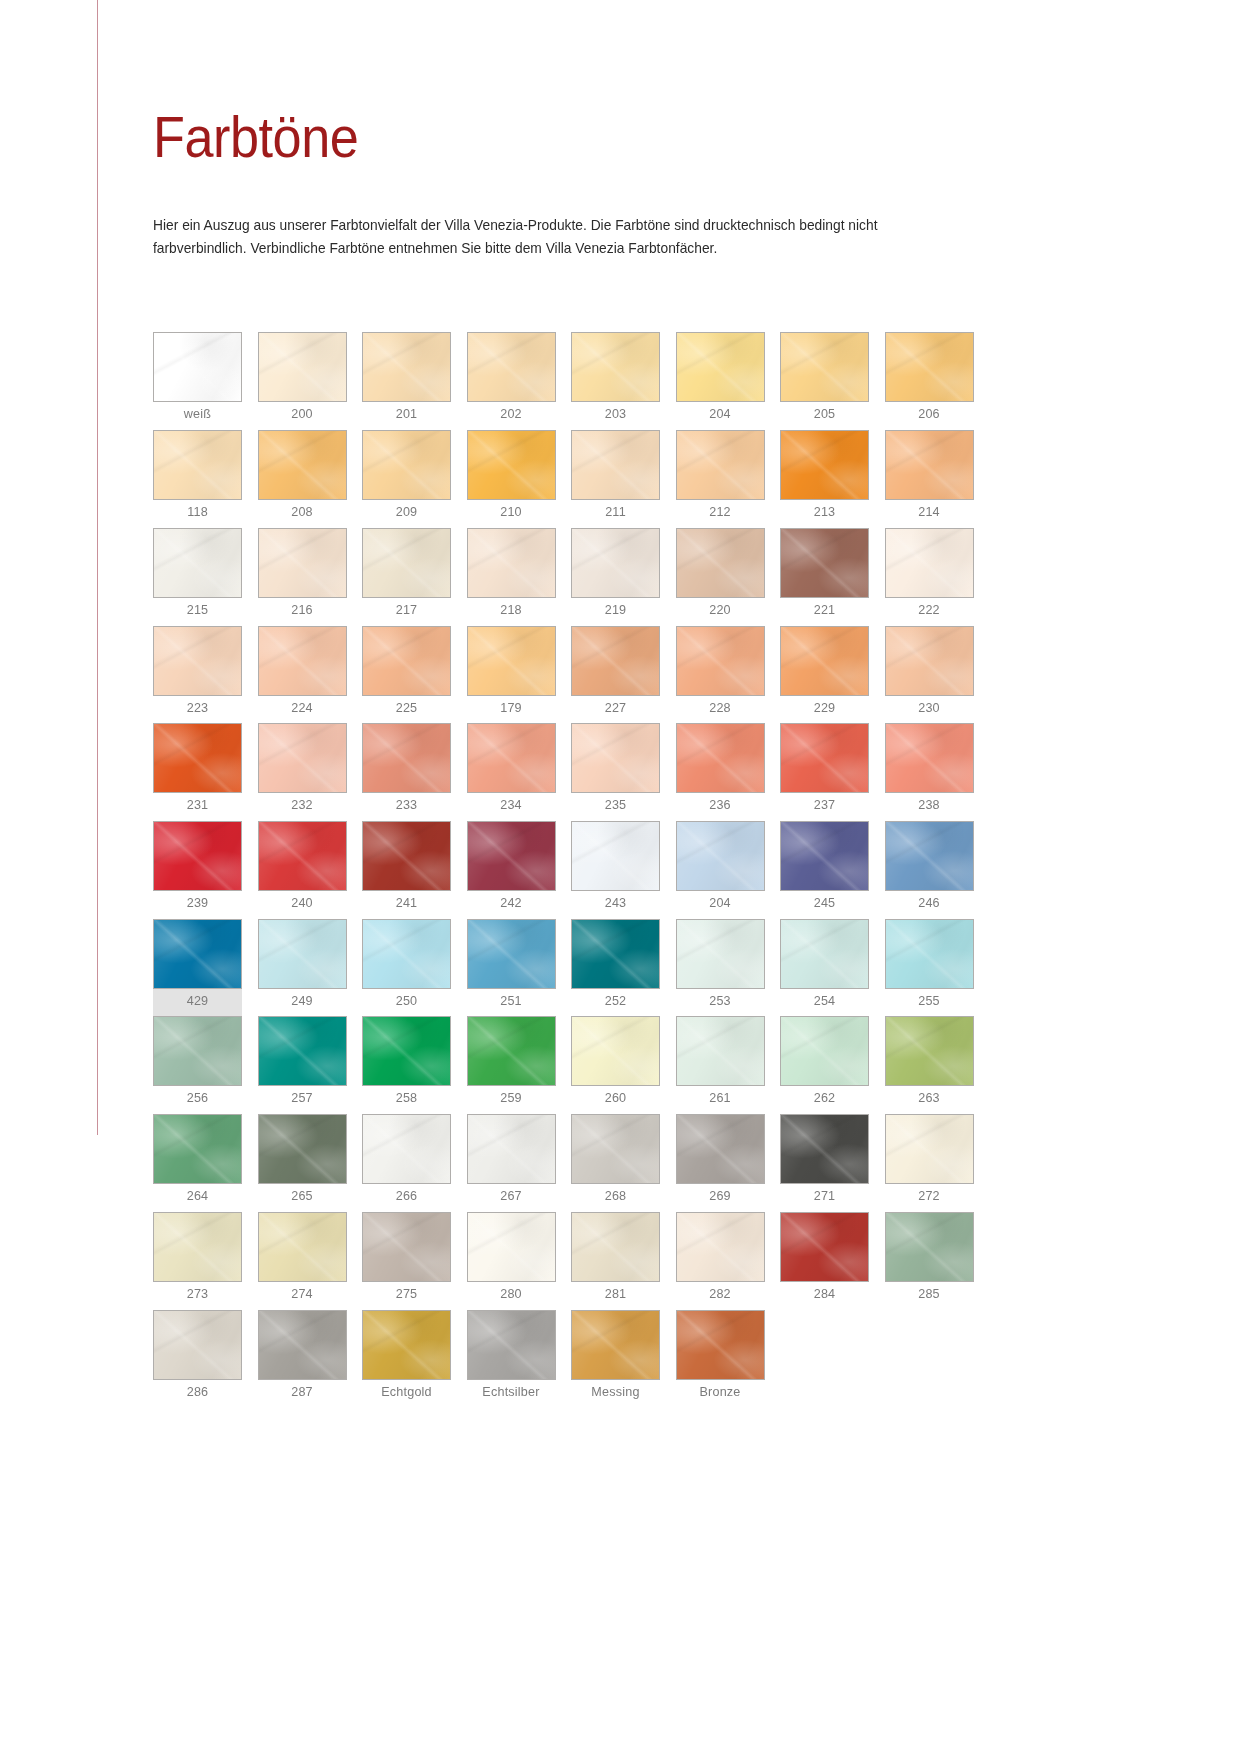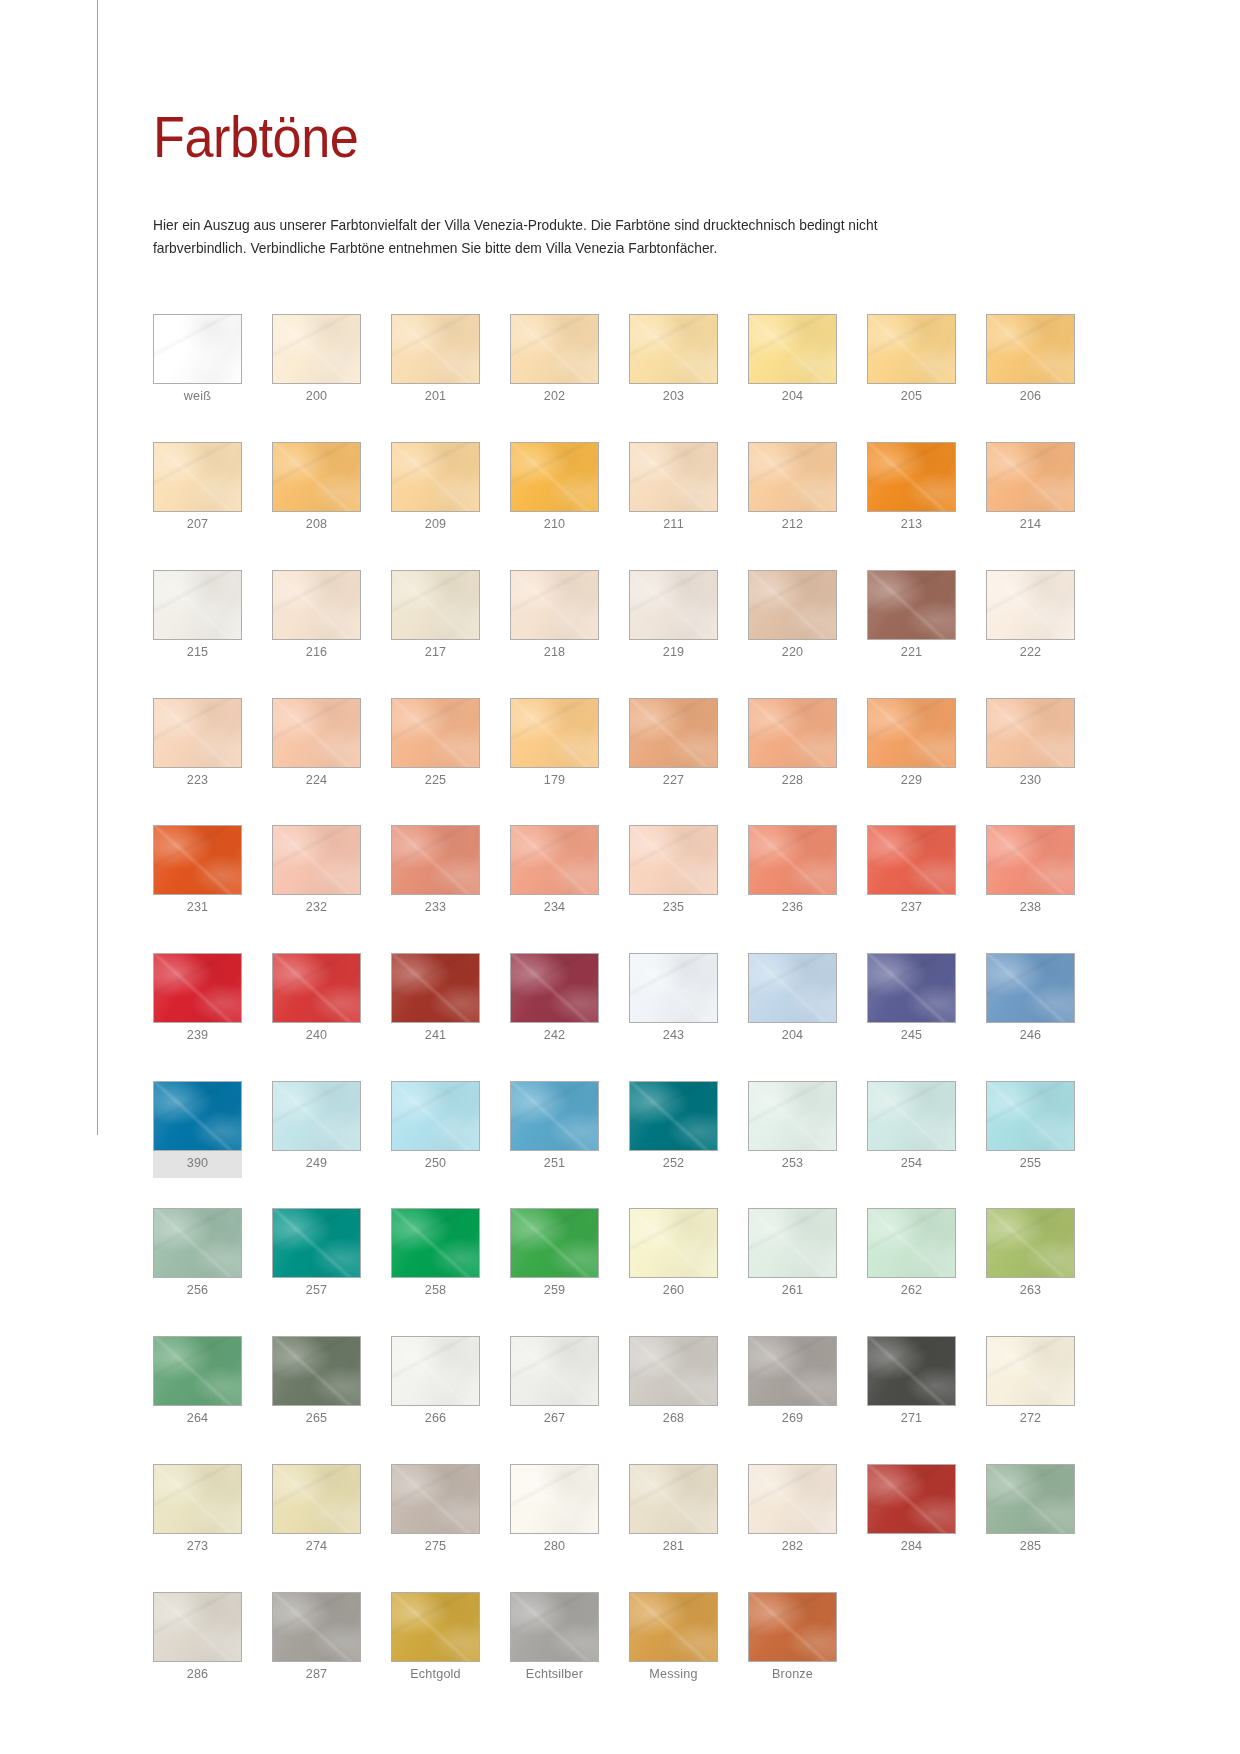--- a/index.html
+++ b/index.html
@@ -51,26 +51,25 @@
     font-size: 14.3px;
     line-height: 1.62;
     color: #2b2b2b;
     max-width: 790px;
     transform: scaleX(0.965);
     transform-origin: left top;
   }
 
   
   #swatch-grid {
-    margin-top: 54px;
+    margin-top: 72px;
     display: grid;
     grid-template-columns: repeat(8, 89px);
     column-gap: 15.5px;
     row-gap: 0px;
-    gap: 30px;
   }
 
   .swatch-cell {
     width: 89px;
   }
 
   .swatch-chip {
     width: 87px;
     height: 68px;
     border: 1px solid #b0aeac;
@@ -152,21 +151,21 @@
       <div class="swatch-cell">
         <div class="swatch-chip" style="background: rgb(250, 212, 138);"></div>
         <div class="swatch-label">205</div>
       </div>
       <div class="swatch-cell">
         <div class="swatch-chip" style="background: rgb(248, 200, 119);"></div>
         <div class="swatch-label">206</div>
       </div>
       <div class="swatch-cell">
         <div class="swatch-chip" style="background: rgb(250, 223, 181);"></div>
-        <div class="swatch-label">207</div>
+        <div class="swatch-label">118</div>
       </div>
       <div class="swatch-cell">
         <div class="swatch-chip" style="background: rgb(247, 191, 109);"></div>
         <div class="swatch-label">208</div>
       </div>
       <div class="swatch-cell">
         <div class="swatch-chip" style="background: rgb(249, 212, 154);"></div>
         <div class="swatch-label">209</div>
       </div>
       <div class="swatch-cell">
@@ -312,21 +311,21 @@
       <div class="swatch-cell">
         <div class="swatch-chip" style="background: rgb(91, 95, 149);"></div>
         <div class="swatch-label">245</div>
       </div>
       <div class="swatch-cell">
         <div class="swatch-chip" style="background: rgb(111, 155, 197);"></div>
         <div class="swatch-label">246</div>
       </div>
       <div class="swatch-cell">
         <div class="swatch-chip" style="background: rgb(4, 118, 168);"></div>
-        <div class="swatch-label highlighted">390</div>
+        <div class="swatch-label highlighted">429</div>
       </div>
       <div class="swatch-cell">
         <div class="swatch-chip" style="background: rgb(194, 229, 234);"></div>
         <div class="swatch-label">249</div>
       </div>
       <div class="swatch-cell">
         <div class="swatch-chip" style="background: rgb(178, 226, 238);"></div>
         <div class="swatch-label">250</div>
       </div>
       <div class="swatch-cell">

